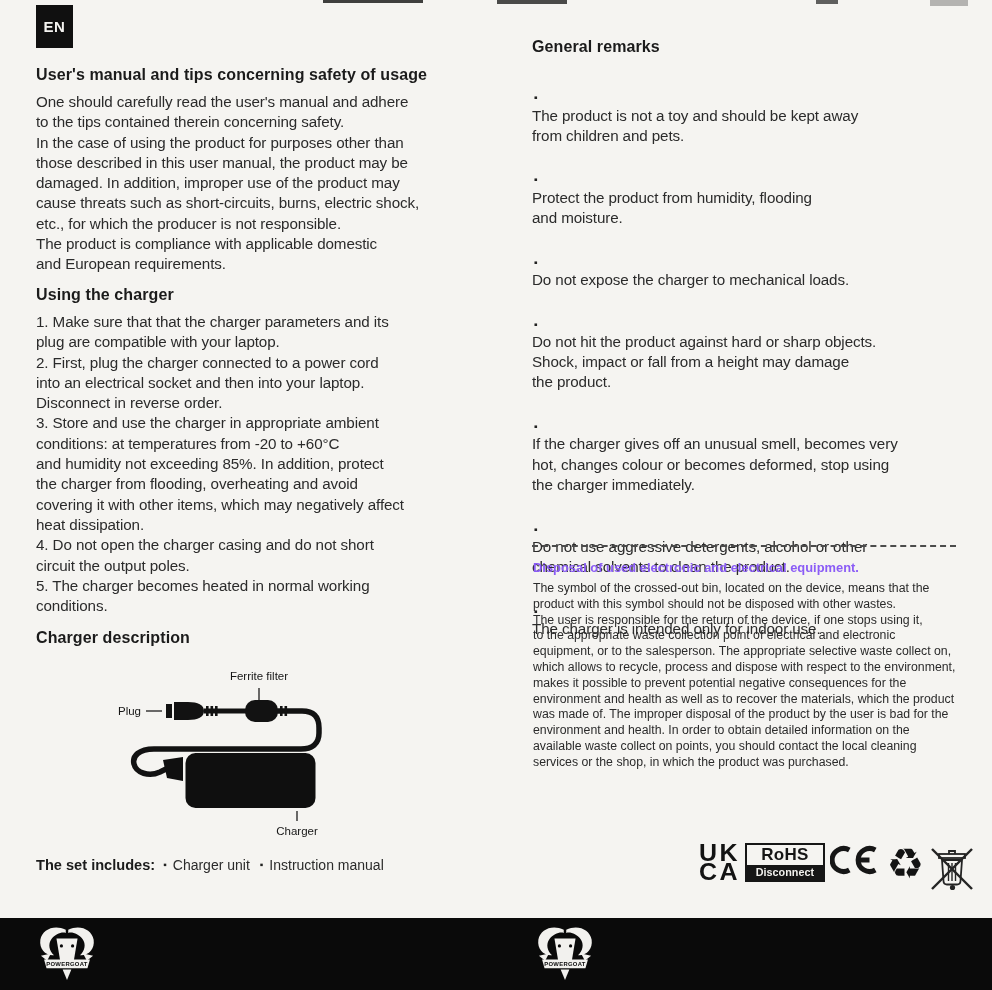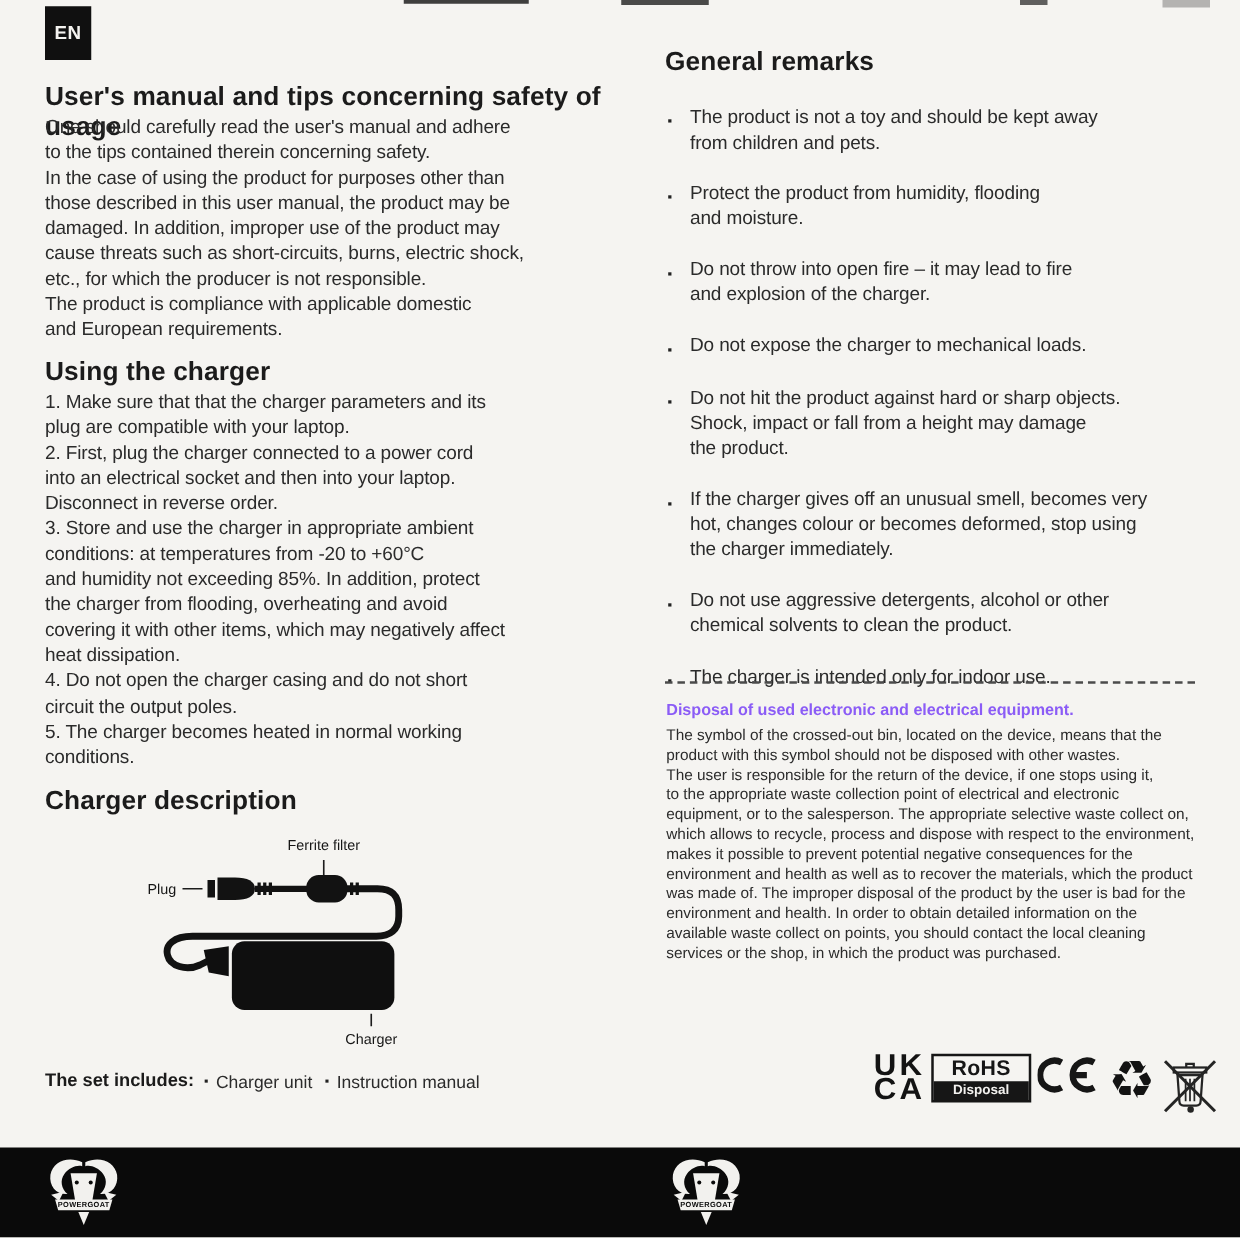--- a/index.html
+++ b/index.html
@@ -17,38 +17,38 @@
   .artifact { position:absolute; background:#1f1f1f; }
 
   
   .en-badge {
     left:36px; top:5px; width:37px; height:43px;
     background:#101010; color:#f4f3f0;
     display:flex; align-items:center; justify-content:center;
     font-size:15px; font-weight:bold; letter-spacing:.5px;
   }
 
-  h2.sec { font-size:21px; font-weight:bold; color:#1b1b1b; letter-spacing:.1px; }
+  h2.sec { font-size:16px; font-weight:bold; color:#1b1b1b; letter-spacing:.1px; }
   .body-text { font-size:15.2px; line-height:20.3px; white-space:pre-line; letter-spacing:-.1px; }
 
   .l-title  { left:36px; top:66px;  width:465px; }
   .l-intro  { left:36px; top:92px;  width:465px; }
   .l-using-h{ left:36px; top:286px; width:465px; }
   .l-steps  { left:36px; top:312px; width:465px; }
   .l-desc-h { left:36px; top:629px; width:465px; }
   .diagram  { left:30px; top:658px; }
 
   .l-set { left:36px; top:857px; width:465px; font-size:14px; display:flex; align-items:center; }
   .l-set .set-label { font-weight:bold; font-size:14.6px; color:#1b1b1b; margin-right:8px; }
   .set-item { margin-right:10px; }
   .set-item .marker::before { content:"▪"; font-size:10px; vertical-align:2px; margin-right:6px; color:#222; }
 
   .r-remarks-h { left:532px; top:38px; width:430px; }
   .remarks { left:532px; top:64px; width:436px; list-style:none; }
-  .remarks li { display:flex; }
+  .remarks li { display:flex;flex-direction:column; }
   .remarks .marker { width:20px; flex:none; }
   .remarks .marker::before { content:"▪"; font-size:10.5px; color:#222; position:relative; top:2px; left:2px; }
   .remarks .li-text { flex:1; }
 
   .divider { left:532px; top:545px; width:424px; height:0; border-top:2px dashed #4b4b4b; }
 
   .disposal-h { left:533px; top:560px; width:424px; font-size:12.9px; font-weight:bold; color:#8b5cf6; }
   .disposal-b { left:533px; top:581px; width:430px; font-size:12.3px; line-height:15.8px; white-space:pre-line; }
 
   
@@ -149,22 +149,20 @@
   <span class="set-item"><span class="marker"></span><span>Instruction manual</span></span>
 </div>
 
 <h2 class="abs sec r-remarks-h">General remarks</h2>
 
 <ul class="abs remarks body-text">
   <li><span class="marker"></span><span class="li-text">The product is not a toy and should be kept away
 from children and pets.</span></li>
   <li><span class="marker"></span><span class="li-text">Protect the product from humidity, flooding
 and moisture.</span></li>
-  <li><span class="marker"></span><span class="li-text">Do not throw into open fire – it may lead to fire
-and explosion of the charger.</span></li>
   <li><span class="marker"></span><span class="li-text">Do not expose the charger to mechanical loads.</span></li>
   <li><span class="marker"></span><span class="li-text">Do not hit the product against hard or sharp objects.
 Shock, impact or fall from a height may damage
 the product.</span></li>
   <li><span class="marker"></span><span class="li-text">If the charger gives off an unusual smell, becomes very
 hot, changes colour or becomes deformed, stop using
 the charger immediately.</span></li>
   <li><span class="marker"></span><span class="li-text">Do not use aggressive detergents, alcohol or other
 chemical solvents to clean the product.</span></li>
   <li><span class="marker"></span><span class="li-text">The charger is intended only for indoor use.</span></li>
@@ -186,21 +184,21 @@
 available waste collect on points, you should contact the local cleaning
 services or the shop, in which the product was purchased.</p>
 
 <div class="abs marks">
   <div class="ukca">
     <div>UK</div>
     <div>CA</div>
   </div>
   <div class="rohs">
     <div class="rohs-top">RoHS</div>
-    <div class="rohs-bottom">Disposal</div>
+    <div class="rohs-bottom">Disconnect</div>
   </div>
   <svg width="52" height="34" viewBox="0 0 52 34">
     <g stroke="#161616" stroke-width="5" fill="none">
       <path d="M19.3,7 A11.5,11.5 0 1 0 19.3,27"></path>
       <path d="M45.3,7 A11.5,11.5 0 1 0 45.3,27"></path>
       <line x1="28.5" y1="17" x2="39.5" y2="17"></line>
     </g>
   </svg>
   <div class="recycle">♻</div>
   <svg width="46" height="50" viewBox="0 0 46 50">

